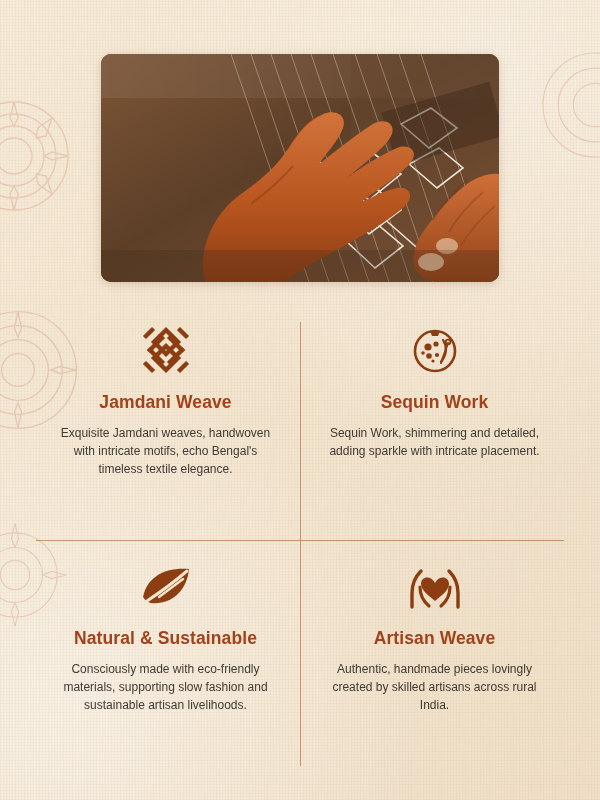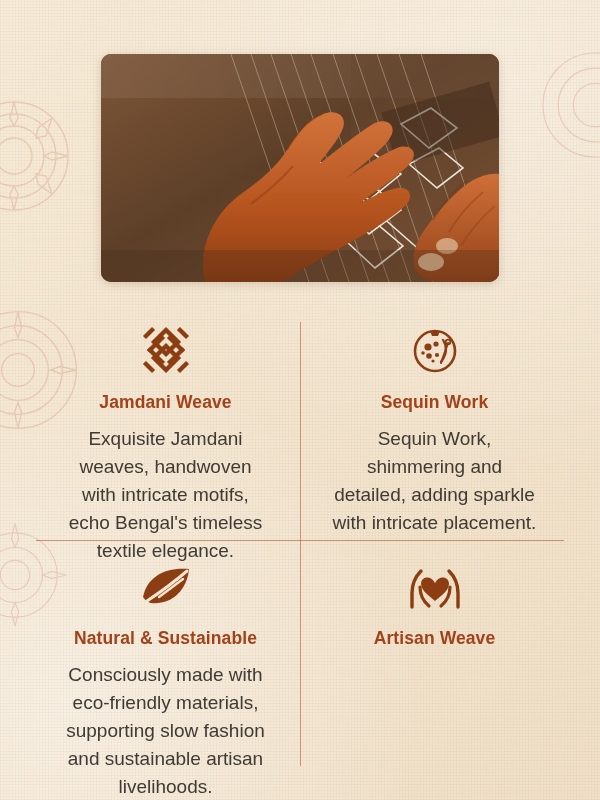--- a/index.html
+++ b/index.html
@@ -111,21 +111,21 @@
 
   .cell-title {
     font-size: 17.5px;
     font-weight: bold;
     color: #a2421a;
     letter-spacing: 0.1px;
     margin: 0 0 12px 0;
   }
 
   .cell-body {
-    font-size: 19px;
+    font-size: 12px;
     line-height: 1.48;
     color: #3f3a33;
     margin: 12px;
     padding: 0 6px;
   }
 </style>
 </head>
 <body>
 
 <div class="page">
@@ -331,16 +331,17 @@
       <div class="icon-wrap">
         <svg width="56" height="54" viewBox="0 0 56 54">
           <path d="M28 24 C24 16 14 17 14 25 C14 32 24 38 28 42 C32 38 42 32 42 25 C42 17 32 16 28 24 Z" fill="#8c3d12"></path>
           <path d="M14 12 C8 18 5 26 5 34 L5 48" stroke="#8c3d12" stroke-width="3.4" fill="none" stroke-linecap="round"></path>
           <path d="M42 12 C48 18 51 26 51 34 L51 48" stroke="#8c3d12" stroke-width="3.4" fill="none" stroke-linecap="round"></path>
           <path d="M13 28 C13 36 16 42 22 47" stroke="#8c3d12" stroke-width="3.2" fill="none" stroke-linecap="round"></path>
           <path d="M43 28 C43 36 40 42 34 47" stroke="#8c3d12" stroke-width="3.2" fill="none" stroke-linecap="round"></path>
         </svg>
       </div>
       <p class="cell-title">Artisan Weave</p>
+      <p class="cell-body">Authentic, handmade pieces lovingly created by skilled artisans across rural India.</p>
     </div>
 
   </div>
 </div>
 
 </body></html>

